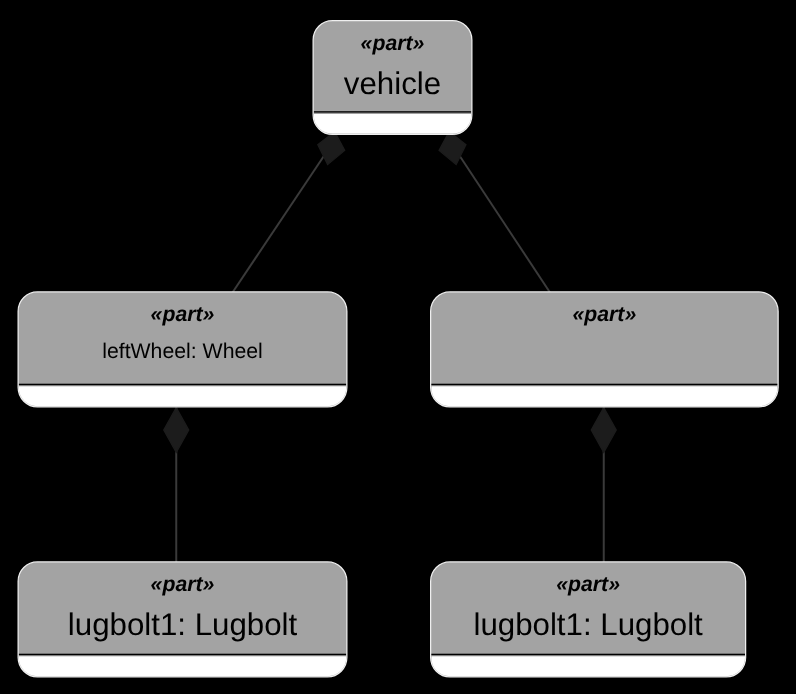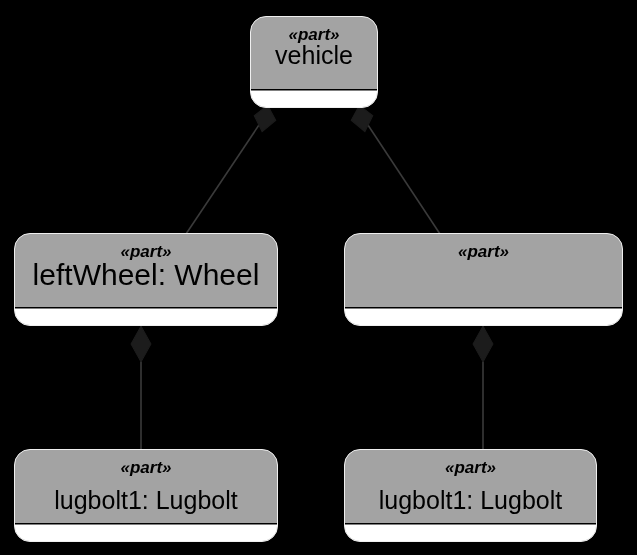--- a/index.html
+++ b/index.html
@@ -77,39 +77,39 @@
 
   
   #node-vehicle {
     left: 250px;
     top: 16px;
     width: 128px;
     height: 92px;
   }
   #node-vehicle .node-body { top: 9px; }
   #node-vehicle .node-stereotype { font-size: 17px; }
-  #node-vehicle .node-label { font-size: 25px; }
+  #node-vehicle .node-label { font-size: 25px; margin-top: 12px; }
   #node-vehicle .node-divider { top: 72px; }
 
   
   #node-leftwheel {
     left: 14px;
     top: 233px;
     width: 264px;
     height: 93px;
   }
   #node-rightwheel {
     left: 344px;
     top: 233px;
     width: 279px;
     height: 93px;
   }
   .wheel-node .node-body { top: 9px; }
   .wheel-node .node-stereotype { font-size: 17px; }
-  .wheel-node .node-label { font-size: 30px; }
+  .wheel-node .node-label { font-size: 17px; margin-top: 12px; }
   .wheel-node .node-divider { top: 73px; }
 
   
   #node-lugbolt-left {
     left: 14px;
     top: 449px;
     width: 264px;
     height: 93px;
   }
   #node-lugbolt-right {

